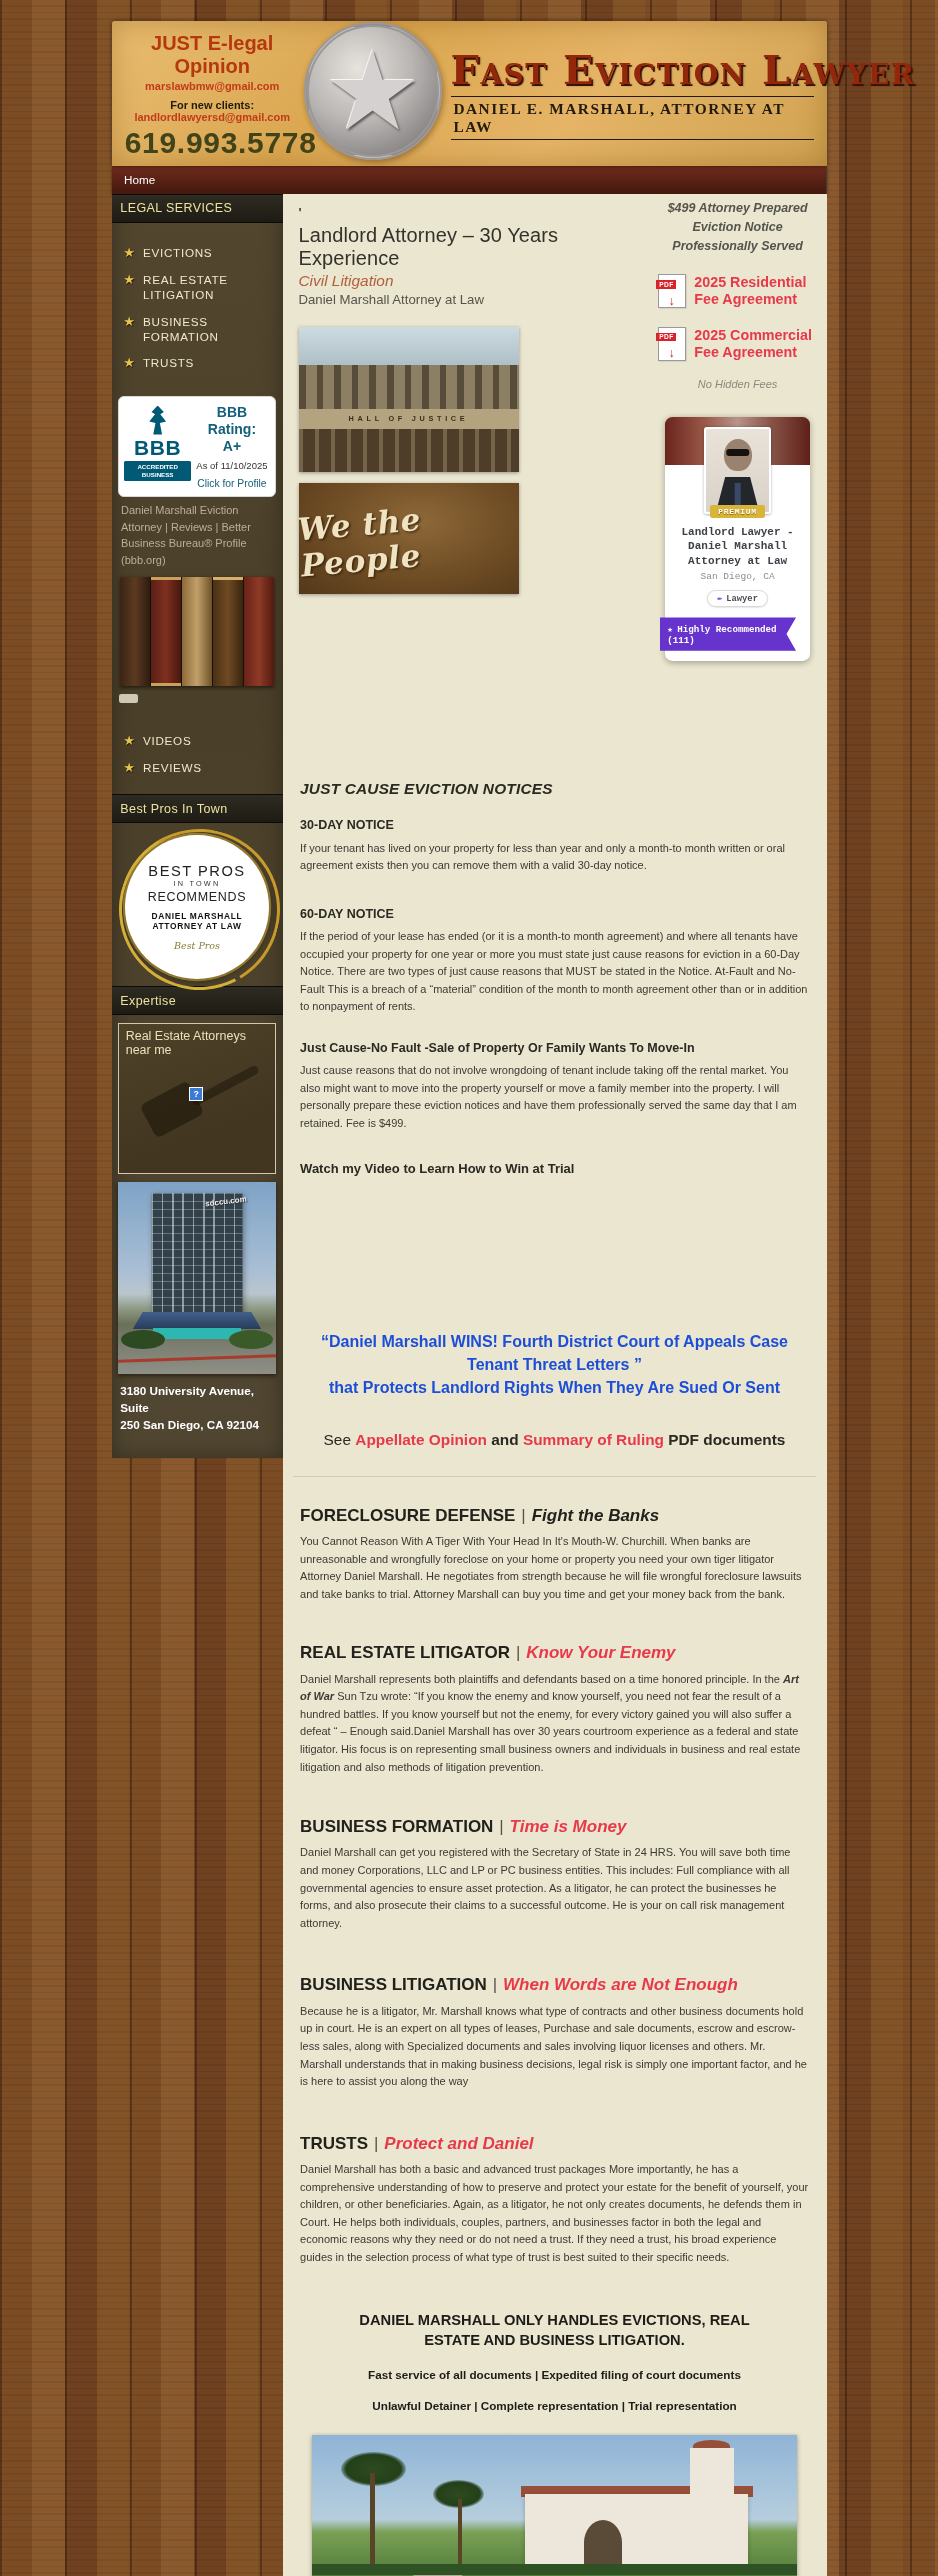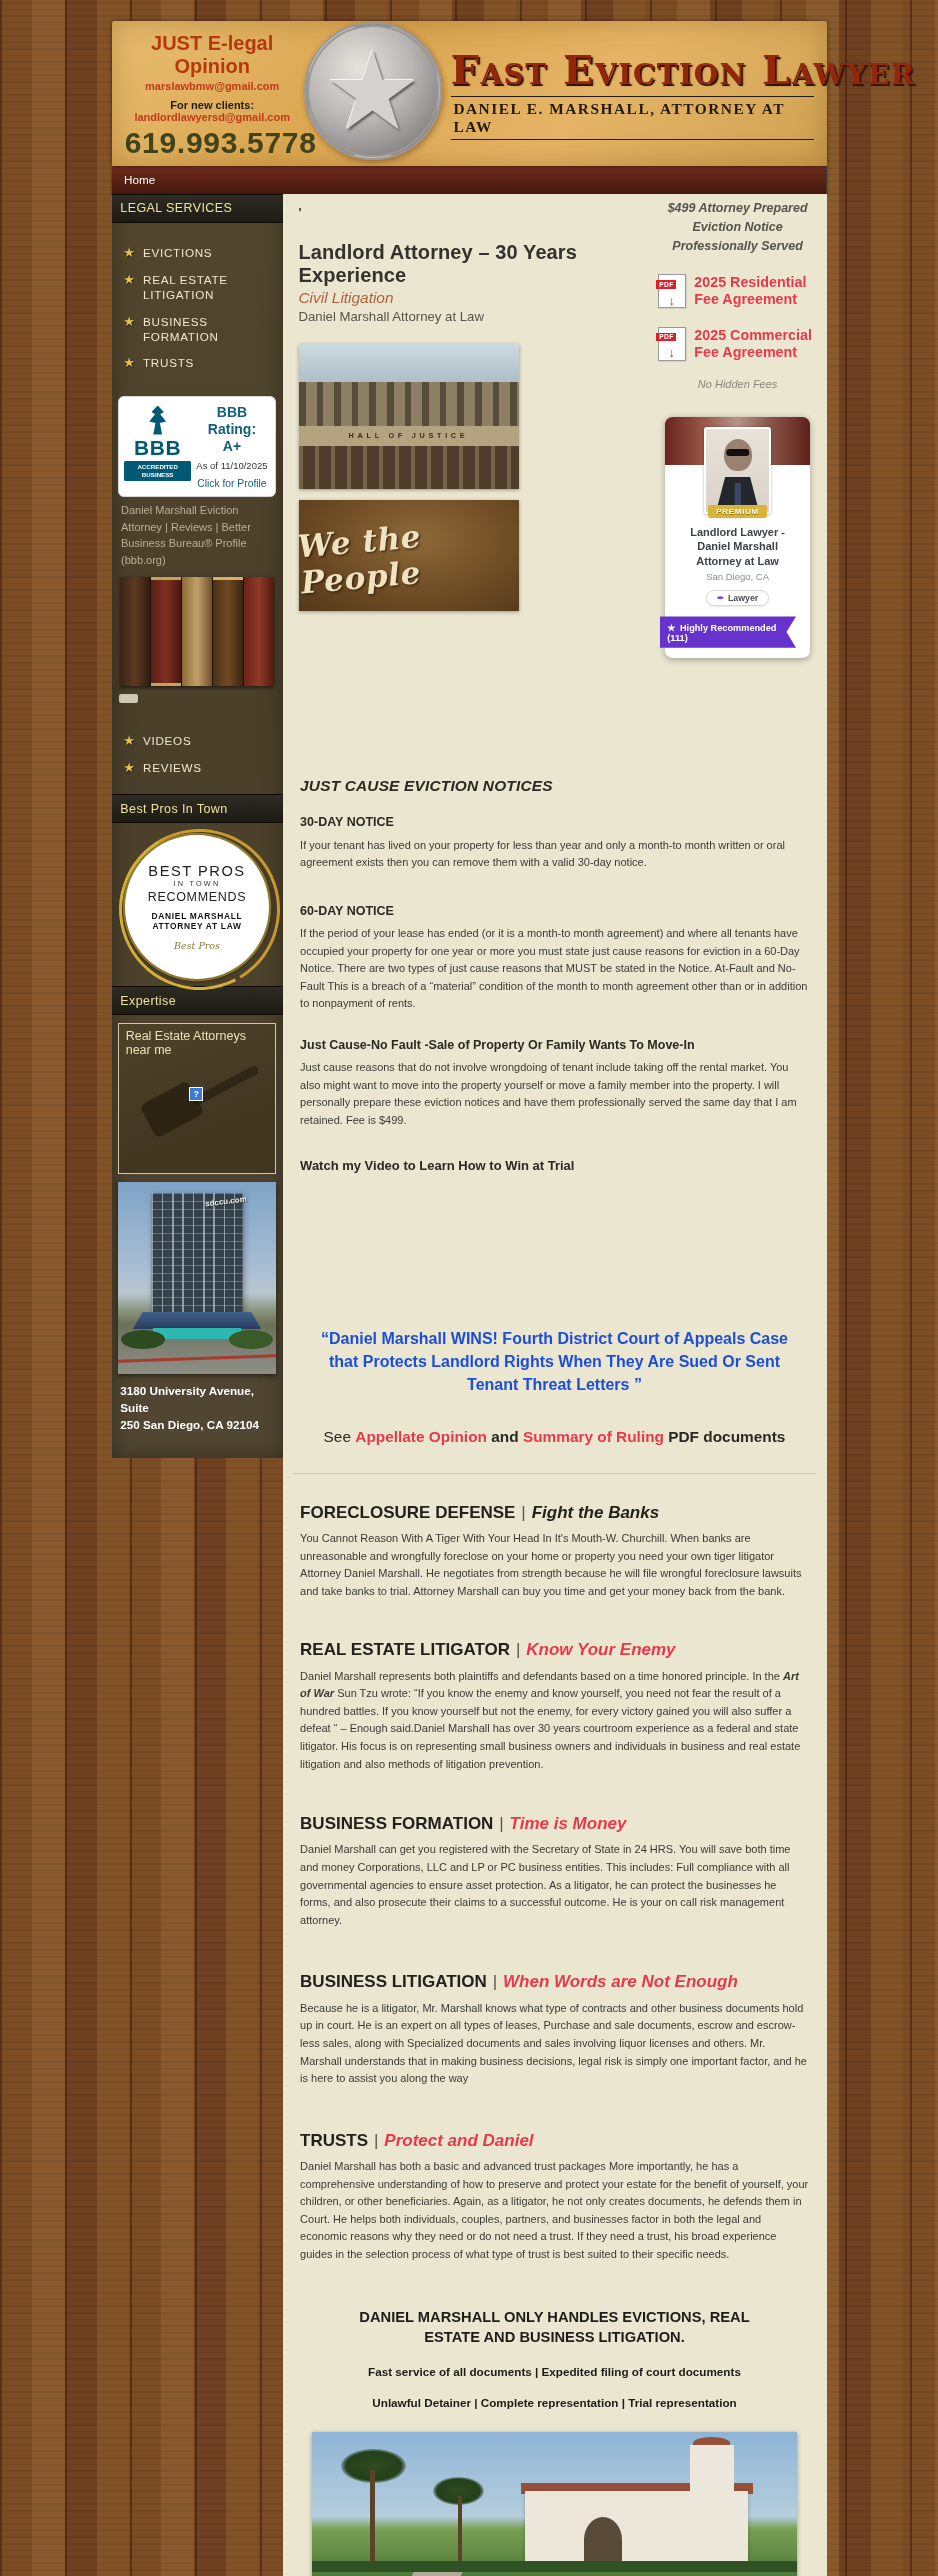--- a/index.html
+++ b/index.html
@@ -141,38 +141,38 @@
 
   
   .right-rail { float:right; width:166px; margin:5.9px 5.9px 8.8px 13.2px; }
   .promo { text-align:center; color:#55544c; font-weight:bold; font-size:12.5px; line-height:1.5;font-style:italic; }
   .pdf-row { display:flex; align-items:center; gap:8.8px; margin-top:18.3px; padding-left:2.9px; cursor:pointer; }
   .pdf-ic { width:28px; height:34px; background:#fff; border:0.7px solid #999; position:relative; flex:0 0 28px; box-shadow:0.7px 0.7px 1.5px rgba(0,0,0,0.25); }
   .pdf-ic .tag { position:absolute; top:5.1px; left:-2.2px; background:#d8232a; color:#fff; font-size:6.6px; font-weight:bold; padding:0.7px 2.9px; letter-spacing:0.4px; }
   .pdf-ic .arr { position:absolute; bottom:0px; left:50%; transform:translateX(-50%); color:#d8232a; font-size:12.5px; font-weight:bold; line-height:1; }
   .pdf-txt { color:#e8394a; font-weight:bold; font-size:14.3px; line-height:1.2; }
   .no-fees { margin-top:17.6px; text-align:center; color:#8d887b; font-style:italic; font-size:11px; }
-  .lawyer-card { margin:26.4px auto 0; width:145px; background:#fff; border-radius:7.3px; box-shadow:0 1.5px 5.9px rgba(0,0,0,0.3); padding-bottom:10.3px; cursor:pointer; }
+  .lawyer-card { margin:26.4px auto 0; width:145px; background:#fff; border-radius:7.3px; box-shadow:0 1.5px 5.9px rgba(0,0,0,0.3); padding-bottom:10.3px; cursor:pointer;font-family:Liberation Mono, monospace; }
   .card-top { height:48px; border-radius:7.3px 7.3px 0 0; background:linear-gradient(90deg,#6a241c 0%,#9a5a4a 28%,#b8938a 50%,#8a564a 72%,#5e2018 100%); }
   .portrait { width:67px; height:87px; margin:-38px auto 0; background:linear-gradient(#e8e2d8 0%,#d8d2c8 100%); border:2.9px solid #fff; border-radius:2.9px; position:relative; box-shadow:0 0.7px 2.9px rgba(0,0,0,0.3); overflow:hidden; }
   .head { position:absolute; top:10.3px; left:50%; transform:translateX(-50%); width:28px; height:32px; border-radius:50% 50% 46% 46%; background:#9a8270; }
   .shades { position:absolute; top:20.5px; left:50%; transform:translateX(-50%); width:23.5px; height:6.6px; border-radius:2.9px; background:#15110c; }
   .suit { position:absolute; bottom:-2.9px; left:50%; transform:translateX(-50%); width:62px; height:38px; background:#23262b; clip-path:polygon(14% 100%,30% 0,70% 0,86% 100%); }
   .tie { position:absolute; bottom:0; left:50%; transform:translateX(-50%); width:6.6px; height:29px; background:#3a4a66; }
   .premium-badge { width:max-content; margin:-8.8px auto 0; position:relative; background:#d9b43a; color:#fff; font-size:8px; font-weight:bold; letter-spacing:0.7px; padding:2.2px 8px; border-radius:2.2px; text-shadow:0 0.7px 0.7px #8a6d00; }
   .card-name { margin-top:6.6px; text-align:center; color:#3e4248; font-weight:bold; font-size:11px; line-height:1.3; }
   .card-loc { text-align:center; color:#8a8e92; font-size:9.5px; margin-top:2.9px; }
   .tag-pill { width:max-content; margin:8px auto 0; border:0.7px solid #d8d8d8; border-radius:10.3px; padding:2.2px 9.5px; font-size:8.8px; font-weight:bold; color:#4a4e54; box-shadow:0 0.7px 1.5px rgba(0,0,0,0.12); }
   .tag-pill .quill { color:#7a3ce8; margin-right:3.7px; }
   .ribbon { margin:10.3px 0 0 -5.1px; width:136px; background:#6633cc; color:#fff; font-weight:bold; font-size:9.2px; padding:5.1px 4.4px 5.1px 7.3px; clip-path:polygon(0 0,100% 0,93% 50%,100% 100%,0 100%); }
   .ribbon .rstar { margin-right:4.4px; }
 
   .intro { padding:11.7px 16px 0; }
   .intro-mark { color:#44433c; font-size:13.2px; font-weight:bold; }
-  .intro-title { font-weight:bold; font-size:20px; color:#33322c; margin-top:21px; letter-spacing:0.1px; }
+  .intro-title { font-weight:normal; font-size:20px; color:#33322c; margin-top:4px; letter-spacing:0.1px; }
   .intro-sub { font-style:italic; color:#b2603c; font-size:15.4px; margin-top:1.5px; }
   .intro-by { color:#55544c; font-size:13.2px; margin-top:2.2px; }
 
   .photo-hall { margin:20.5px 0 10.3px 16px; width:220px; height:145px; position:relative; overflow:hidden; box-shadow:0 0.7px 3.7px rgba(0,0,0,0.35); }
   .ph-sky { height:26%; background:linear-gradient(180deg,#cddbe2,#aebfc6); }
   .ph-upper { height:30%; background:#8d7f64; background-image:repeating-linear-gradient(90deg, rgba(35,25,15,0.5) 0 6.6px, rgba(0,0,0,0) 6.6px 17.6px); }
   .ph-band { height:14%; background:#b4a37f; color:#3a2f20; font-size:7.3px; font-weight:bold; letter-spacing:3.7px; display:flex; align-items:center; justify-content:center; }
   .ph-base { height:30%; background:#4e3d28; background-image:repeating-linear-gradient(90deg, rgba(220,200,160,0.28) 0 4.4px, rgba(0,0,0,0) 4.4px 16px); }
   .photo-people {
     margin:0 0 0 16px; width:220px; height:111px; overflow:hidden; box-shadow:0 0.7px 3.7px rgba(0,0,0,0.35);
@@ -427,22 +427,22 @@
         <p class="body-p">If your tenant has lived on your property for less than year and only a month-to month written or oral agreement exists then you can remove them with a valid 30-day notice.</p>
         <div class="notice-title" style="margin-top:32px;">60-DAY NOTICE</div>
         <p class="body-p">If the period of your lease has ended (or it is a month-to month agreement) and where all tenants have occupied your property for one year or more you must state just cause reasons for eviction in a 60-Day Notice. There are two types of just cause reasons that MUST be stated in the Notice. At-Fault and No- Fault This is a breach of a “material” condition of the month to month agreement other than or in addition to nonpayment of rents.</p>
         <div class="notice-title" style="margin-top:25px;">Just Cause-No Fault -Sale of Property Or Family Wants To Move-In</div>
         <p class="body-p">Just cause reasons that do not involve wrongdoing of tenant include taking off the rental market. You also might want to move into the property yourself or move a family member into the property. I will personally prepare these eviction notices and have them professionally served the same day that I am retained. Fee is $499.</p>
         <div class="video-cta">Watch my Video to Learn How to Win at Trial</div>
       </div>
 
       <div class="red-quote">
         <div>“Daniel Marshall WINS! Fourth District Court of Appeals Case</div>
+        <div>Tenant Threat Letters ”</div>
         <div>that Protects Landlord Rights When They Are Sued Or Sent</div>
-        <div>Tenant Threat Letters ”</div>
       </div>
       <div class="see-line">
         <span>See </span><span class="rl">Appellate Opinion</span><span class="bd"> and </span><span class="rl">Summary of Ruling</span><span class="bd">  PDF documents</span>
       </div>
       <hr>
 
       <div class="sec">
         <div class="sec-h">
           <span>FORECLOSURE DEFENSE</span><span class="sep">|</span><span class="sub dark">Fight the Banks</span>
         </div>

